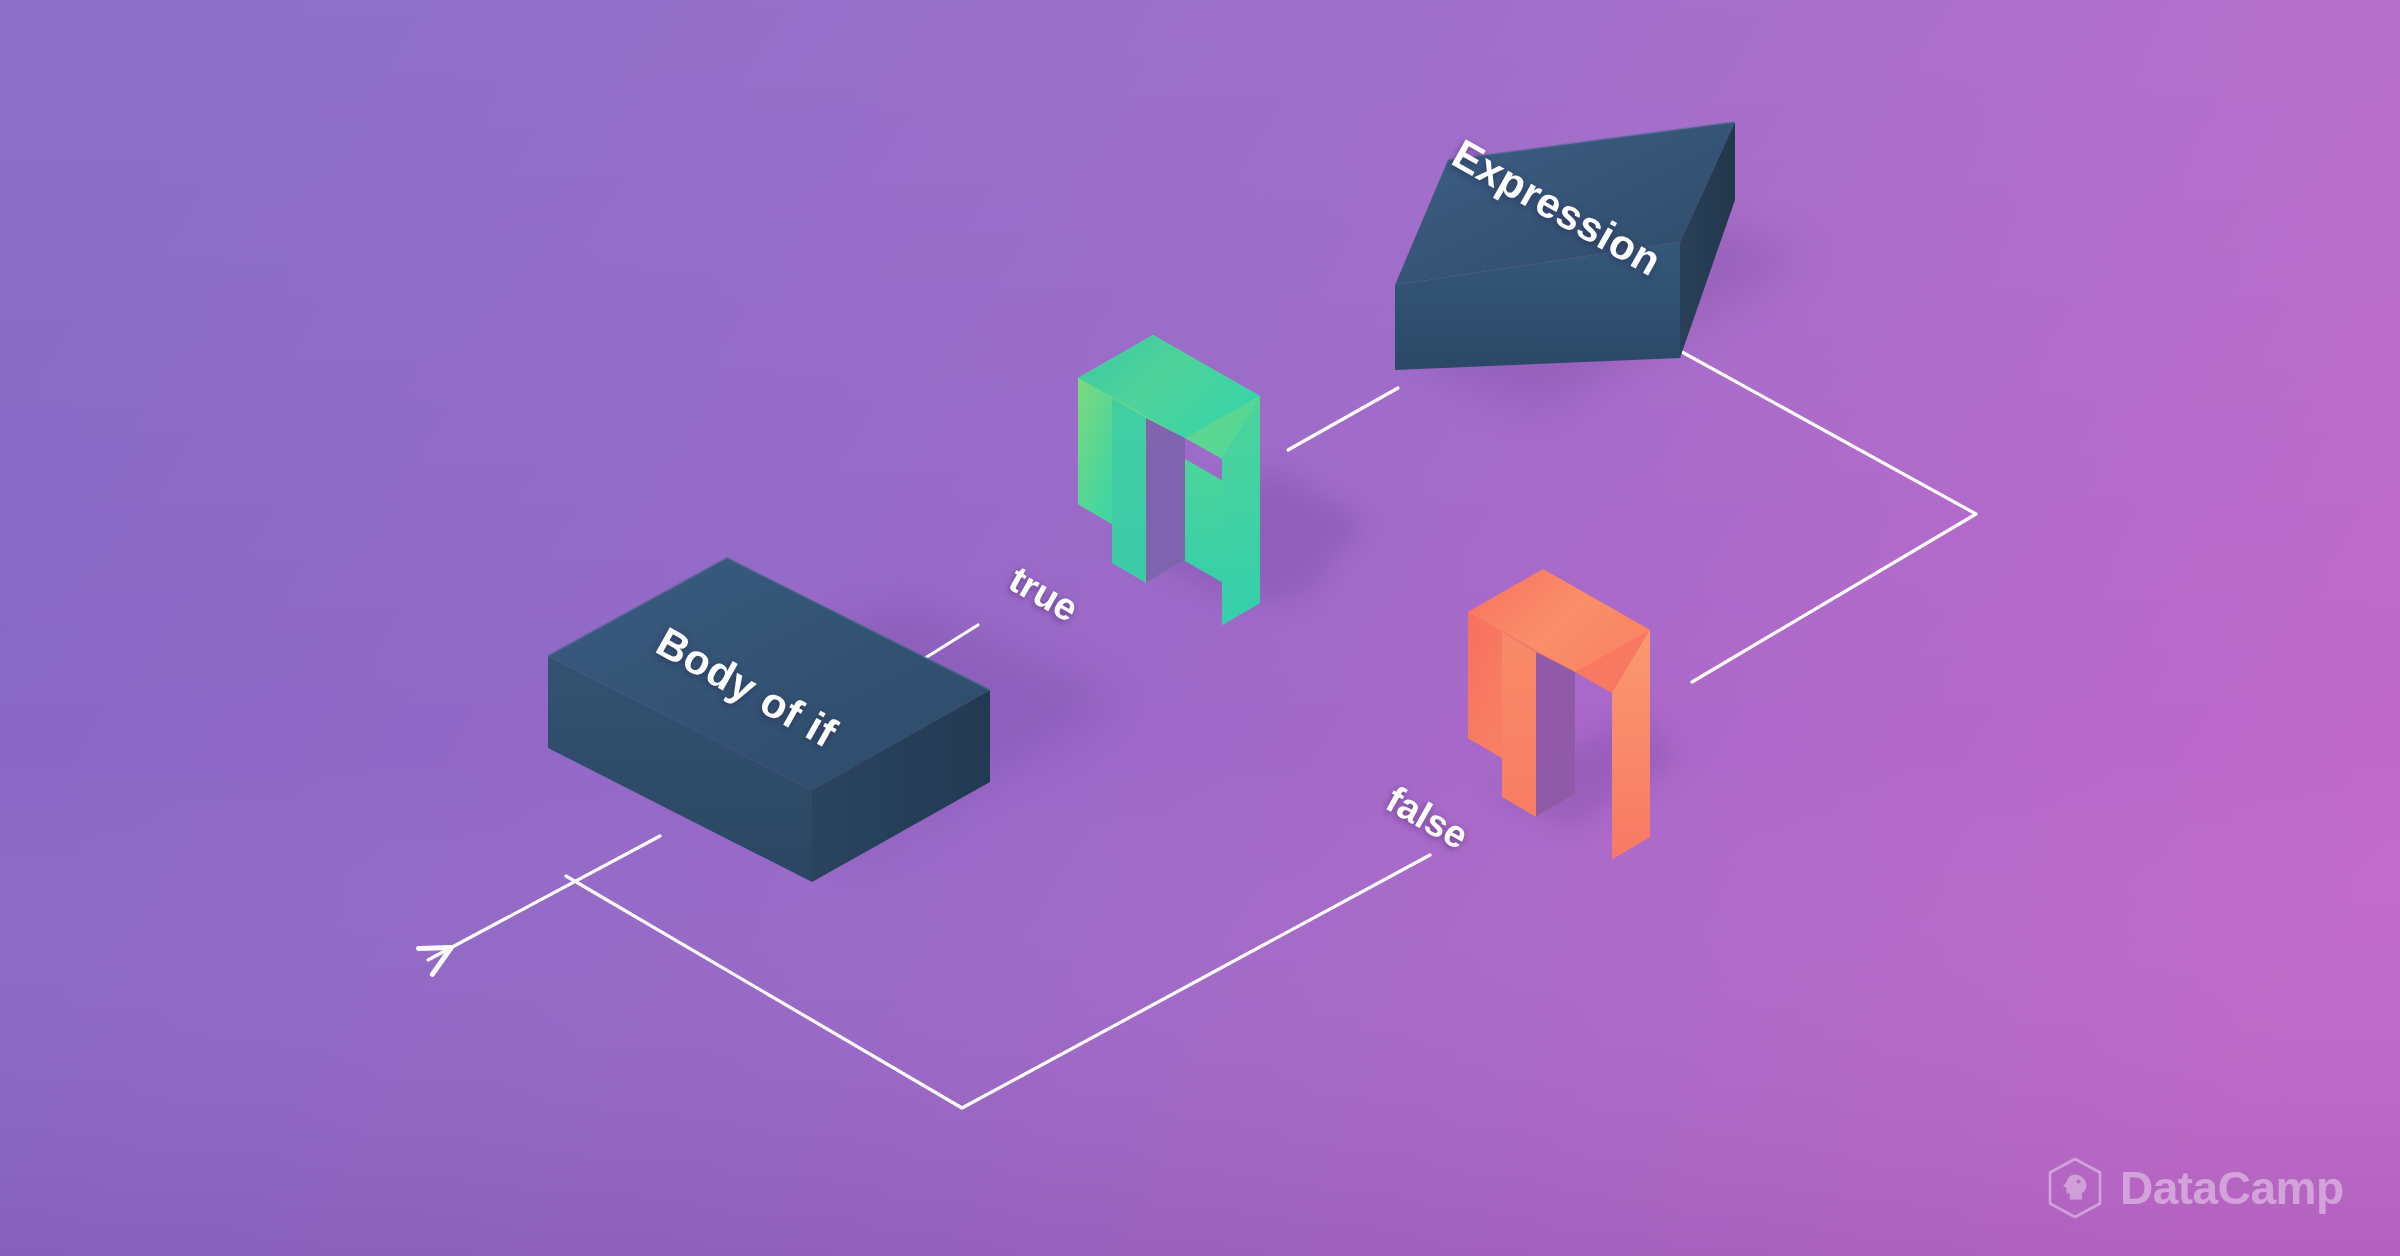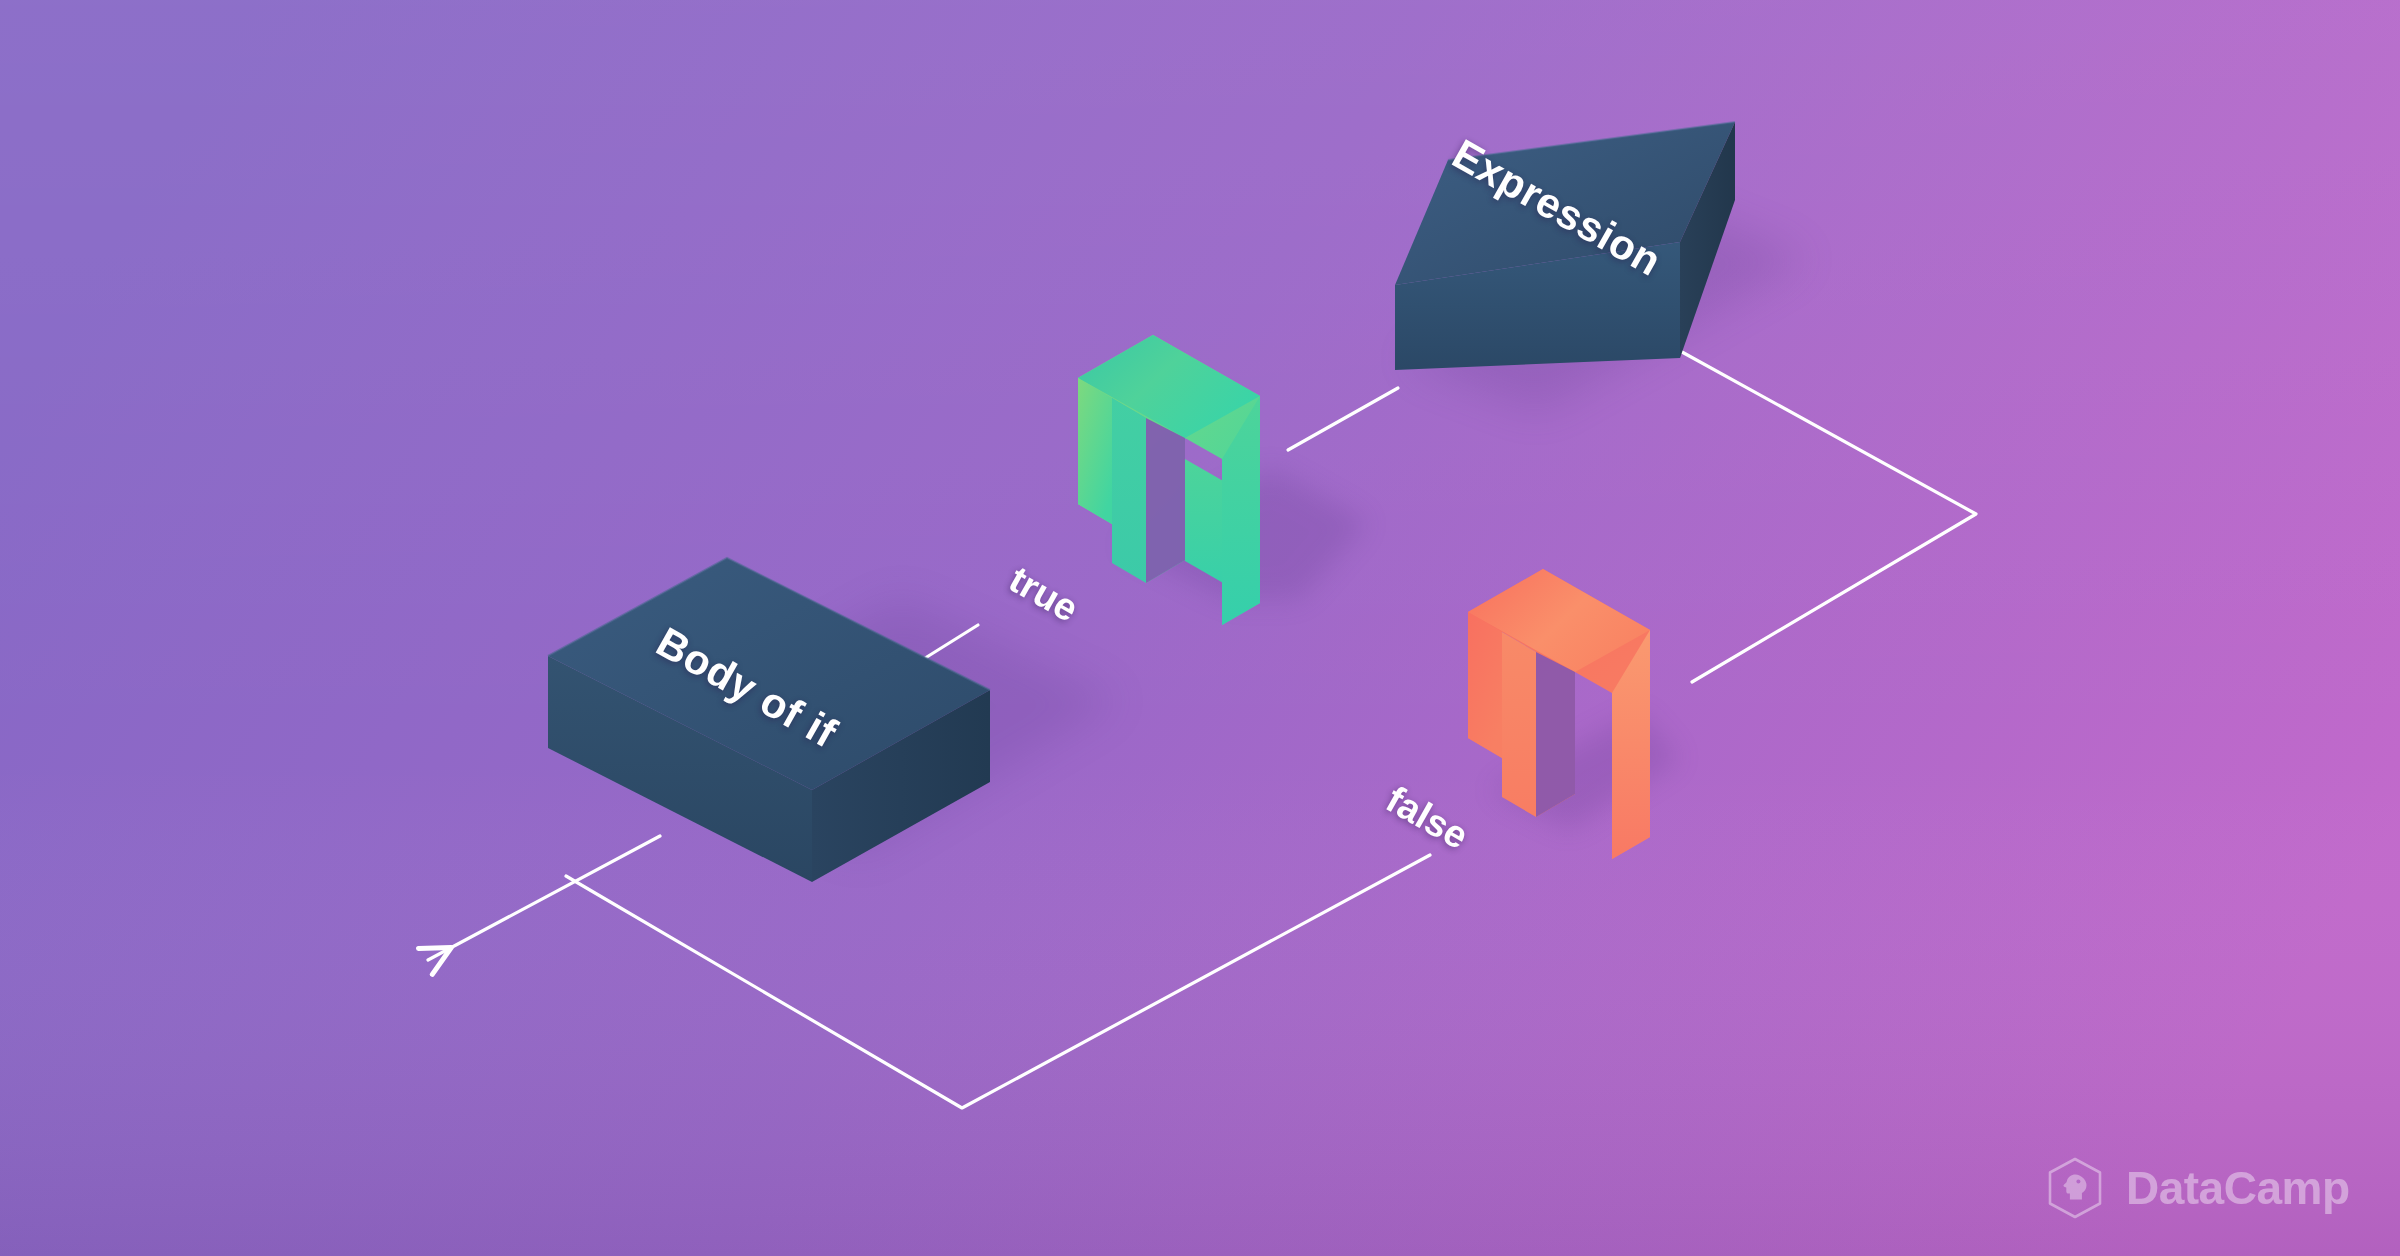--- a/index.html
+++ b/index.html
@@ -42,21 +42,21 @@
   }
   #lbl-false{
     left:1400px; top:778px;
     font-size:38px;
     transform:rotate(29.5deg);
     transform-origin:0 0;
   }
   #brand{
     position:absolute;
     left:2046px; top:1157px;
-    display:flex;align-items:center;gap:22px;
+    display:flex;align-items:center;gap:16px;
     opacity:.40;
     user-select:none;
   }
   #brand .mark{width:58px;height:62px;display:block;}
   #brand .word{
     color:#ffffff;
     font-size:46px;
     font-weight:600;
     letter-spacing:-.5px;
     line-height:1;

